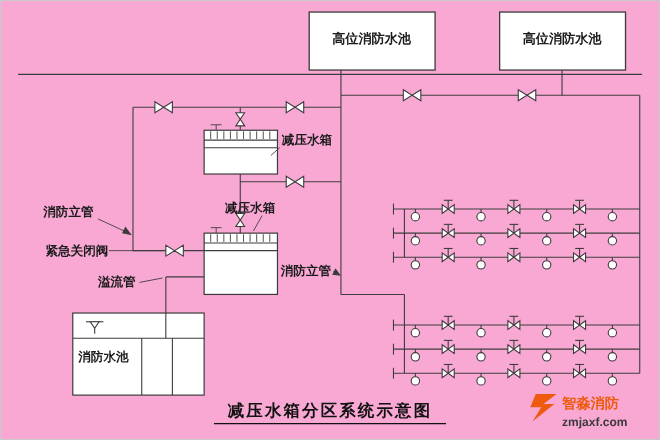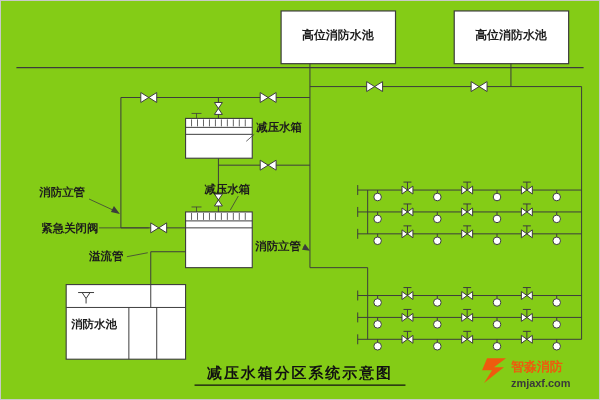--- a/index.html
+++ b/index.html
@@ -2,21 +2,21 @@
 <html><head>
 <meta charset="utf-8">
 <style>
   html,body{margin:0;padding:0;}
   body{
     width:600px;height:400px;background:#ffffff;
     font-family:"Liberation Sans", sans-serif;
   }
   .frame{
     position:relative;width:598px;height:398px;
-    border:1px solid #c9c9c9;background:#84cc16;overflow:hidden;
+    border:1px solid #c9c9c9;background:#f9a8d4;overflow:hidden;
   }
   svg{display:block;}
   .pipe{stroke:#3c3c3c;stroke-width:1;fill:none;}
   .pipe2{stroke:#3c3c3c;stroke-width:1.1;fill:none;}
   .thin{stroke:#3c3c3c;stroke-width:0.8;fill:none;}
   .box{fill:#ffffff;stroke:#3c3c3c;stroke-width:1.2;}
   .tankr{fill:#ffffff;stroke:#3c3c3c;stroke-width:1.1;}
   .lbl{fill:#1c1c1c;font-size:12px;font-weight:700;}
   .lbl-s{fill:#1c1c1c;font-size:11.5px;font-weight:700;}
   .title-t{fill:#111111;font-size:15px;font-weight:700;letter-spacing:2px;}

